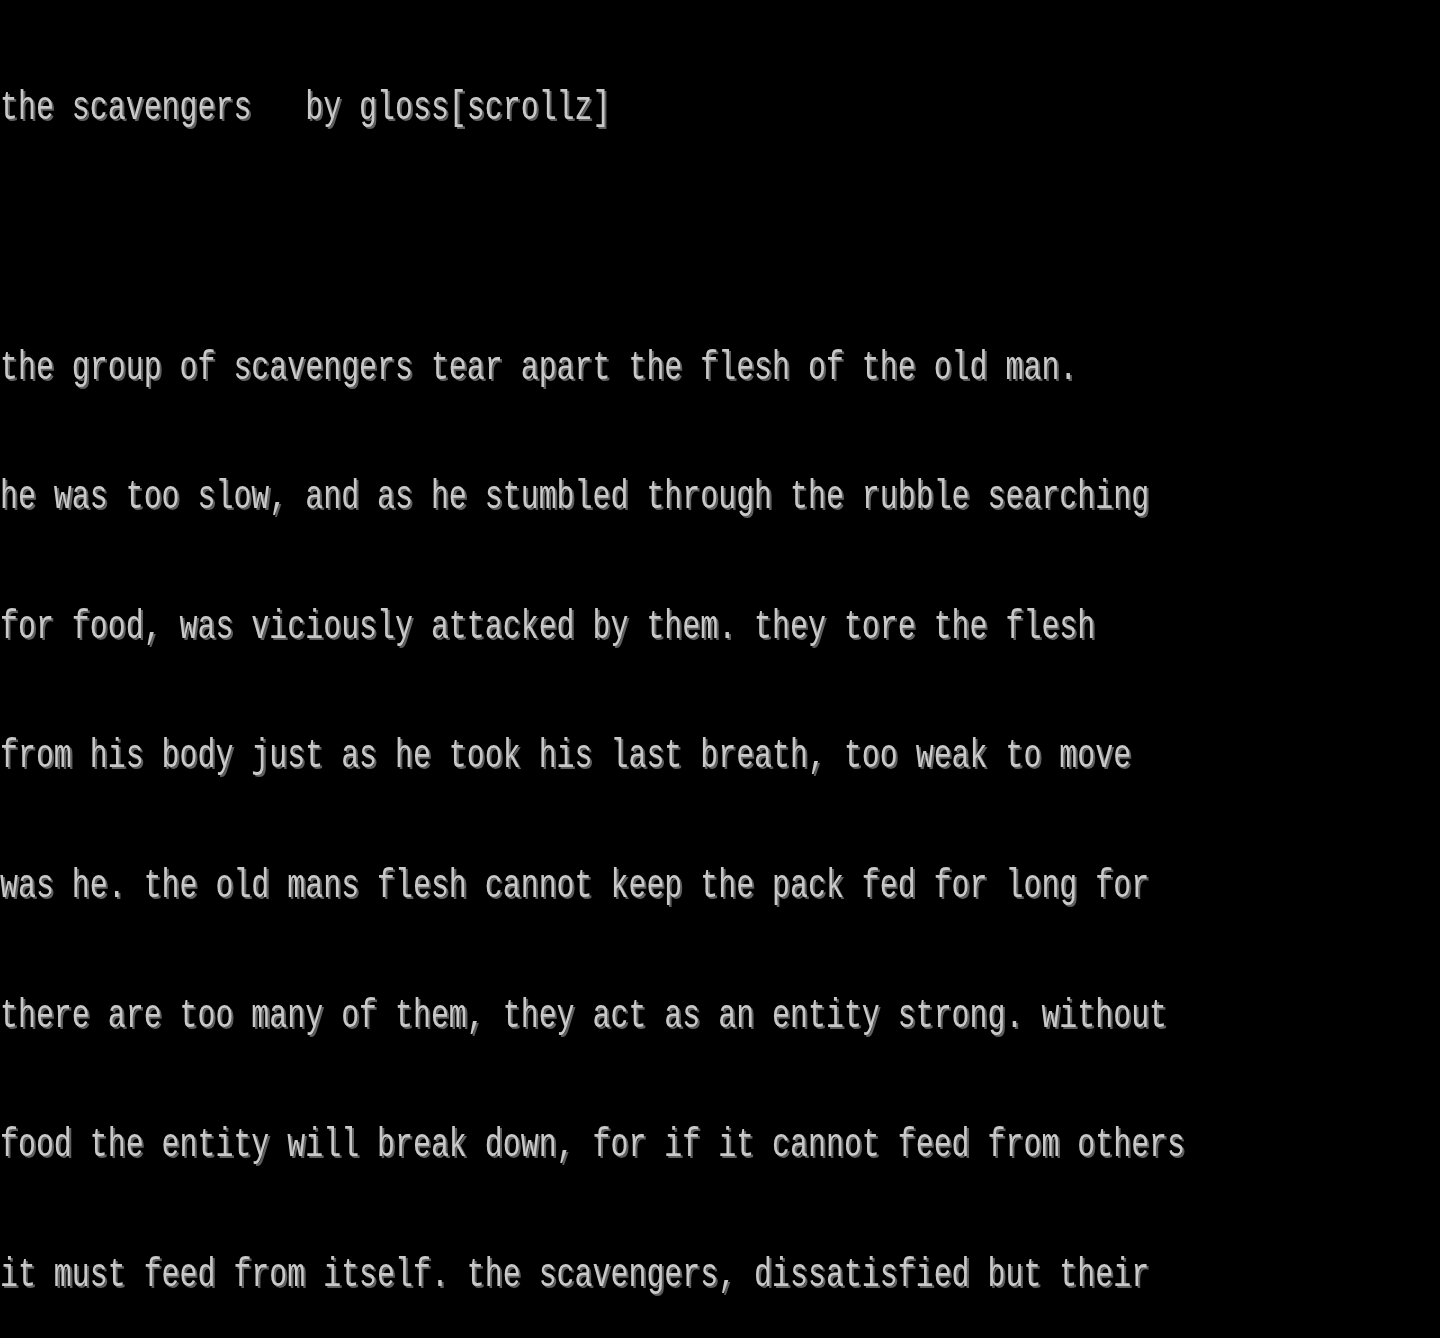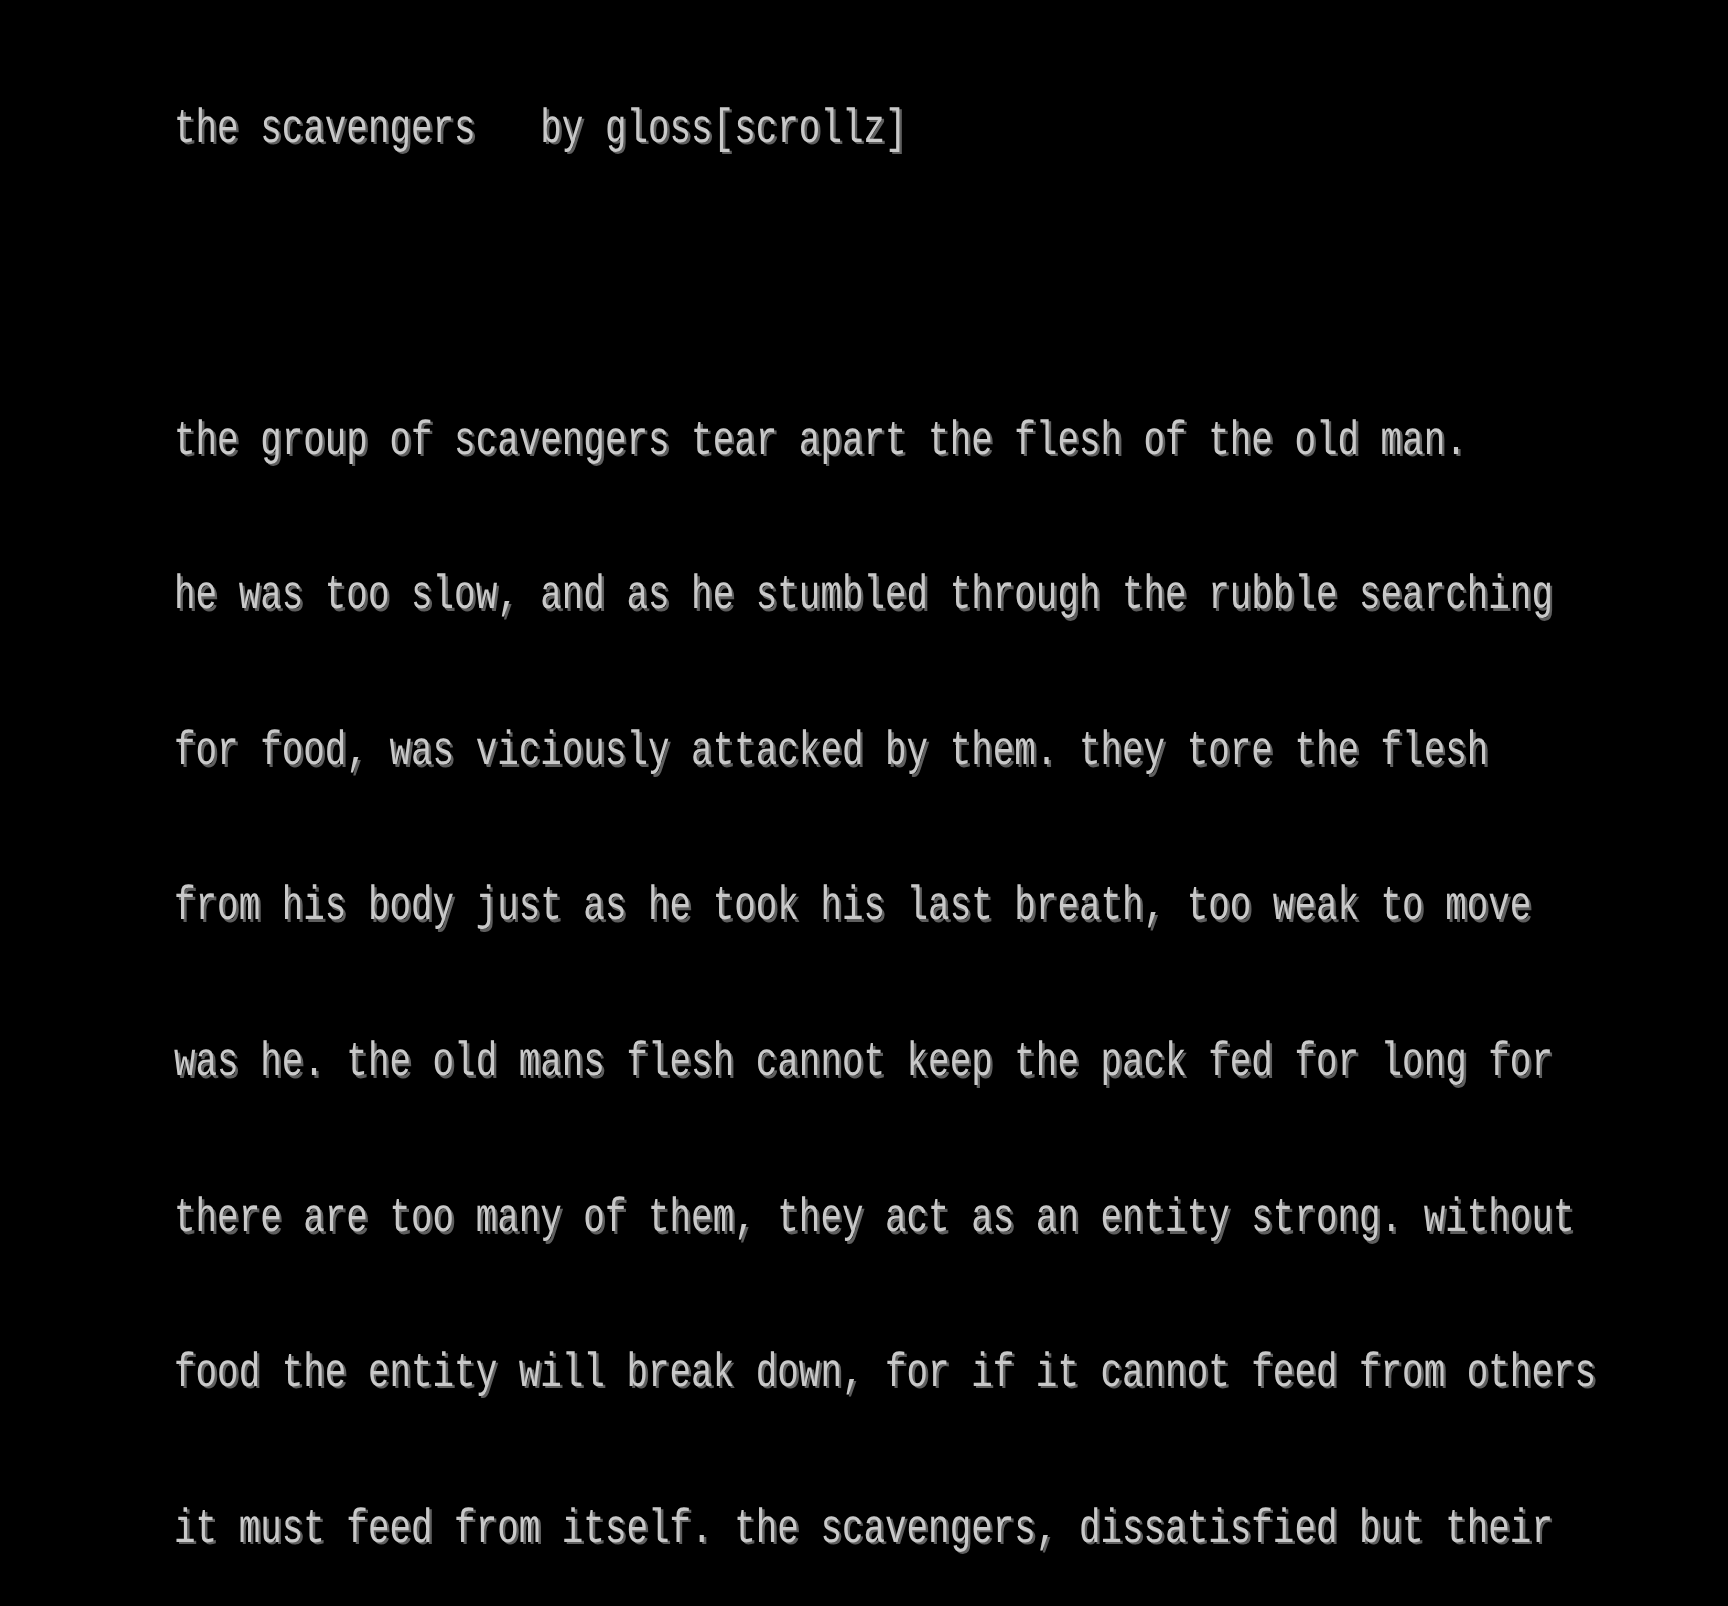--- a/index.html
+++ b/index.html
@@ -12,21 +12,20 @@
     width: 1440px;
     height: 1338px;
     background: var(--bg);
     overflow: hidden;
   }
   .screen {
     position: relative;
     width: 1140px;
     height: 1338px;
     background: var(--bg);
-    padding-left: 145px;
     padding-top: 1px;
   }
   .textblock {
     font-family: "Liberation Mono", "DejaVu Sans Mono", monospace;
     font-size: 40px;
     line-height: 43.2px;
     color: var(--text);
     text-shadow: 2.7px 2px 0 var(--shadow);
     white-space: pre;
     transform: scaleX(0.748);

